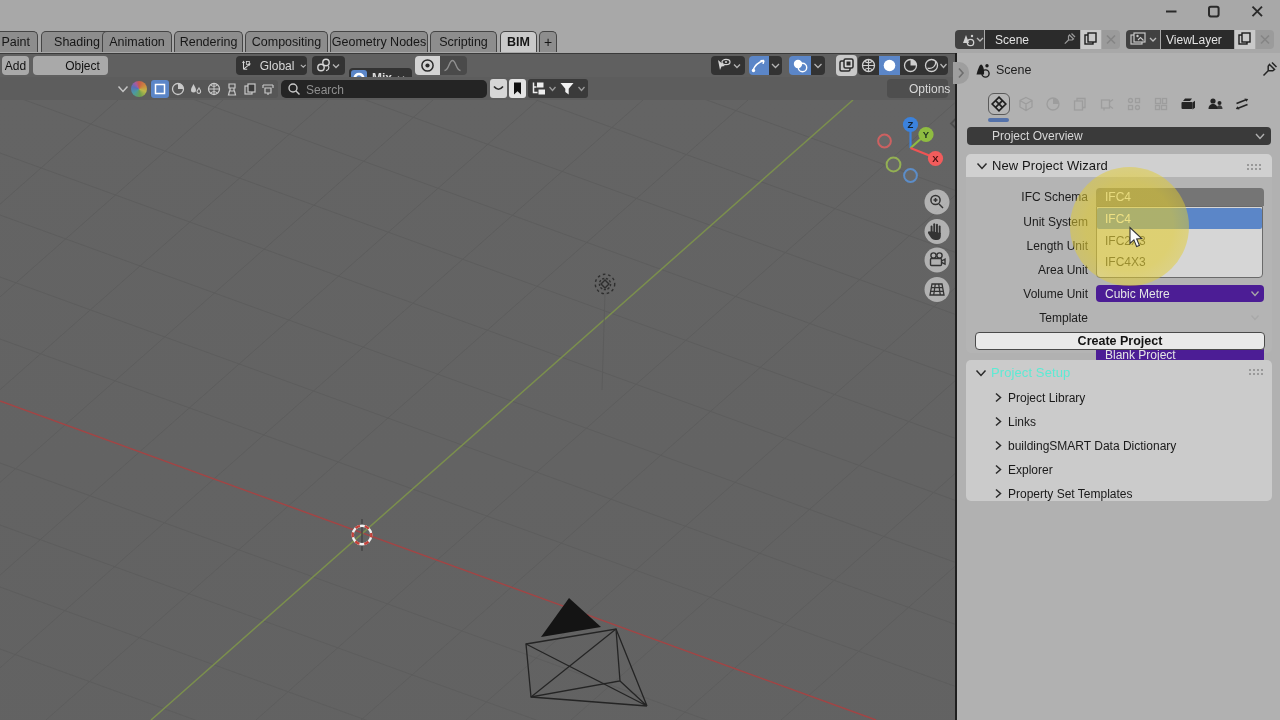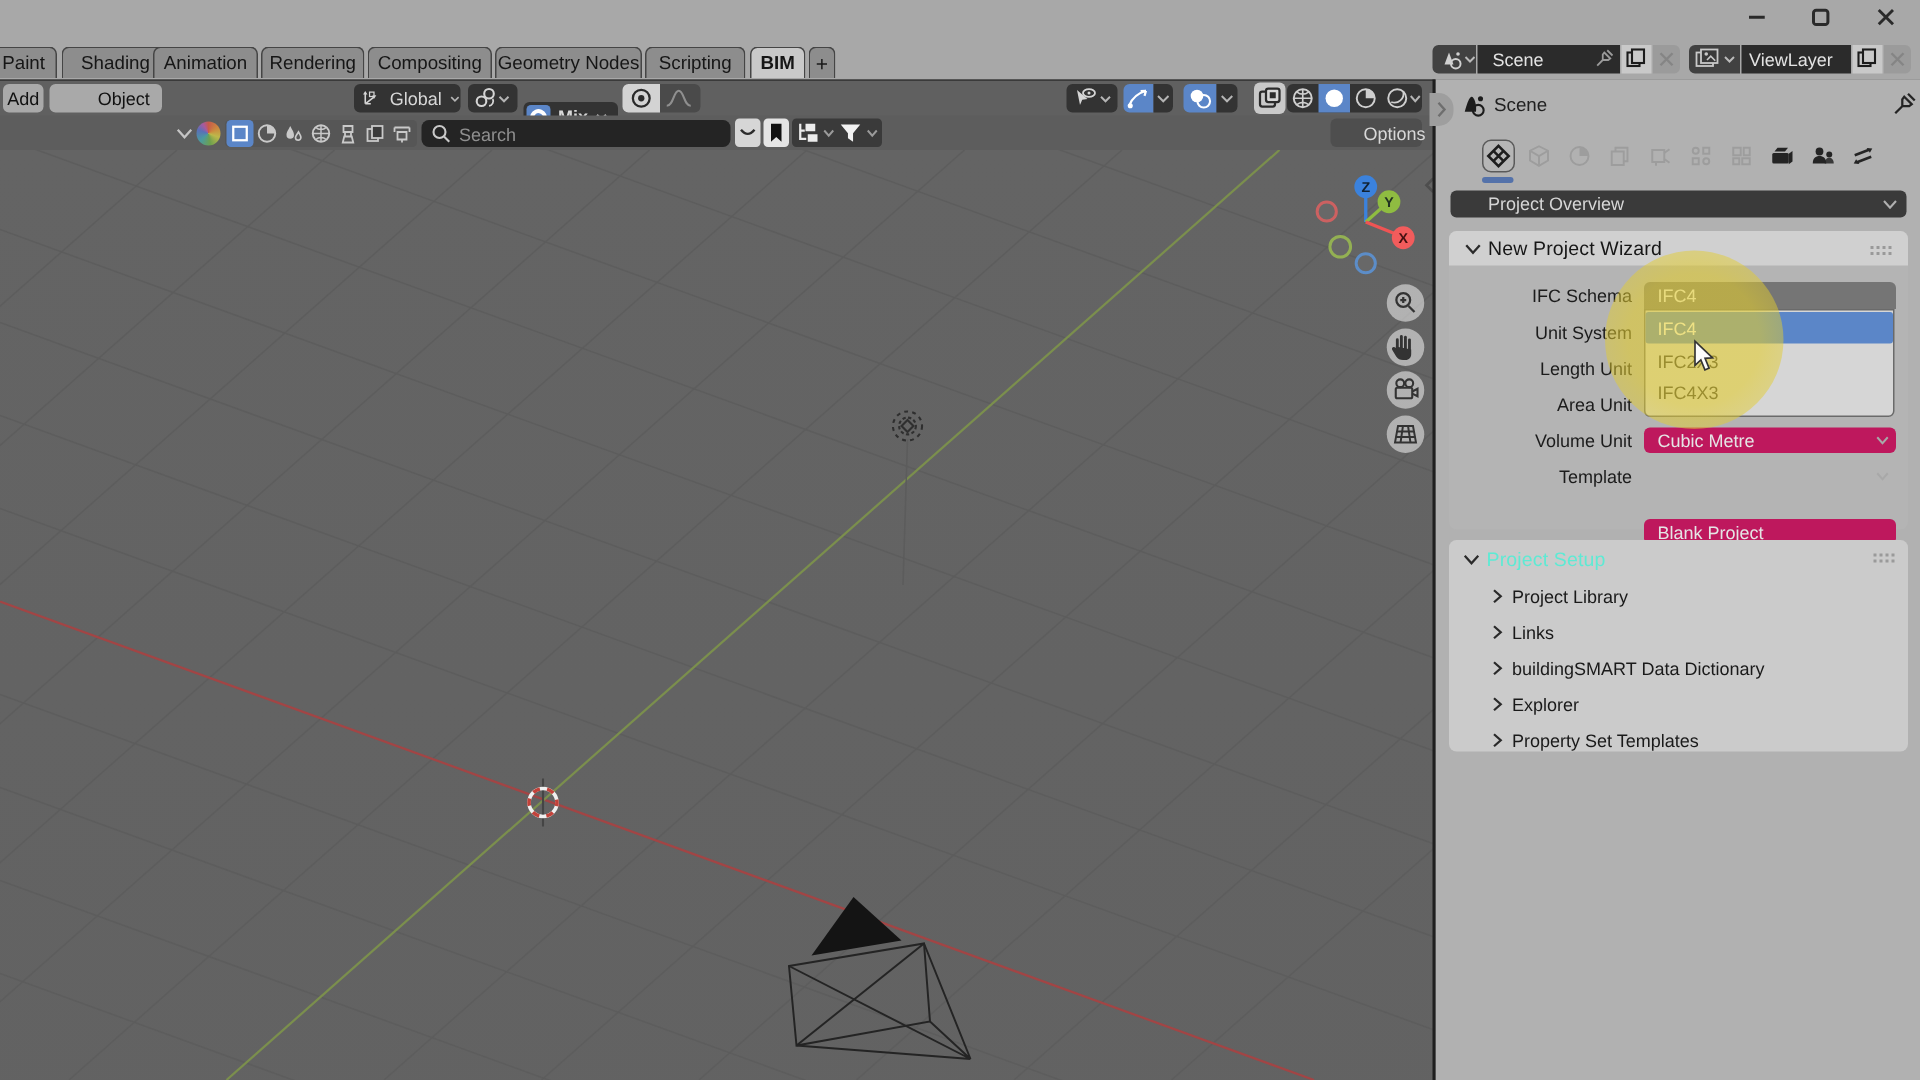--- a/index.html
+++ b/index.html
@@ -6,21 +6,21 @@
   #app{position:relative;width:1280px;height:720px;overflow:hidden;
        font-family:"Liberation Sans",sans-serif;font-size:12px;color:#1a1a1a;}
   .abs{position:absolute;}
   .tab{position:absolute;top:31px;height:21px;background:#8d8d8d;border:1px solid #454545;
        border-bottom:none;border-radius:5px 5px 0 0;color:#161616;font-size:12.5px;
        display:flex;align-items:center;justify-content:center;box-sizing:border-box;}
   .dd{position:absolute;background:#333333;border-radius:4px;color:#d8d8d8;
       display:flex;align-items:center;box-sizing:border-box;}
   .chev{width:8px;height:8px;display:inline-block;}
   .lbl{position:absolute;right:192px;color:#1c1c1c;font-size:12px;text-align:right;line-height:14px;}
-  .fld{position:absolute;left:1096px;width:168px;height:17px;background:#be185d;border-radius:4px;
+  .fld{position:absolute;left:1096px;width:168px;height:17px;background:#4c1d95;border-radius:4px;
        color:#e5e5e5;display:flex;align-items:center;padding-left:9px;box-sizing:border-box;font-size:12px;}
 </style>
 </head>
 <body>
 <div id="app">
 
   <div class="abs" style="left:0;top:0;width:1280px;height:53px;background:#a8a8a8;"></div>
 
   <svg class="abs" style="left:1150px;top:0" width="130" height="28" viewBox="0 0 130 28">
     <line x1="16" y1="11.5" x2="26.5" y2="11.5" stroke="#2a2a2a" stroke-width="2"></line>
@@ -510,20 +510,22 @@
 
   <div class="fld" style="top:285px;">Cubic Metre</div>
   <svg class="abs" style="left:1248px;top:285px" width="14" height="17" viewBox="0 0 14 17">
       <path d="M3.5 6.5 l3.5 4 L10.5 6.5" fill="none" stroke="#a8a8a8" stroke-width="1.3"></path>
     </svg>
   <div class="fld" style="top:309px;margin-top:37px;">Blank Project</div>
   <svg class="abs" style="left:1248px;top:309px" width="14" height="17" viewBox="0 0 14 17">
       <path d="M3.5 6.5 l3.5 4 L10.5 6.5" fill="none" stroke="#a8a8a8" stroke-width="1.3"></path>
     </svg>
 
+  <div class="abs" style="left:975px;top:332px;width:290px;height:18px;background:#e9e9e9;border:1px solid #4a4a4a;border-radius:4px;
+       box-sizing:border-box;display:flex;align-items:center;justify-content:center;font-weight:bold;color:#121212;font-size:12.5px;">Create Project</div>
 
   <div class="abs" style="left:966px;top:360px;width:306px;height:141px;background:#cbcbcb;border-radius:5px;"></div>
   <svg class="abs" style="left:974px;top:366px" width="14" height="14" viewBox="0 0 14 14">
       <path d="M2.5 4.5 l4.5 5 l4.5 -5" fill="none" stroke="#2a2a2a" stroke-width="1.5"></path>
     </svg>
   <div class="abs" style="left:991px;top:365px;font-size:13px;color:#5eead4;letter-spacing:0.1px;">Project Setup</div>
   <svg class="abs" style="left:1248px;top:368px" width="16" height="9" viewBox="0 0 16 9">
     <g fill="#9a9a9a">
       <rect x="1" y="1" width="2" height="2"></rect>
         <rect x="5" y="1" width="2" height="2"></rect>

